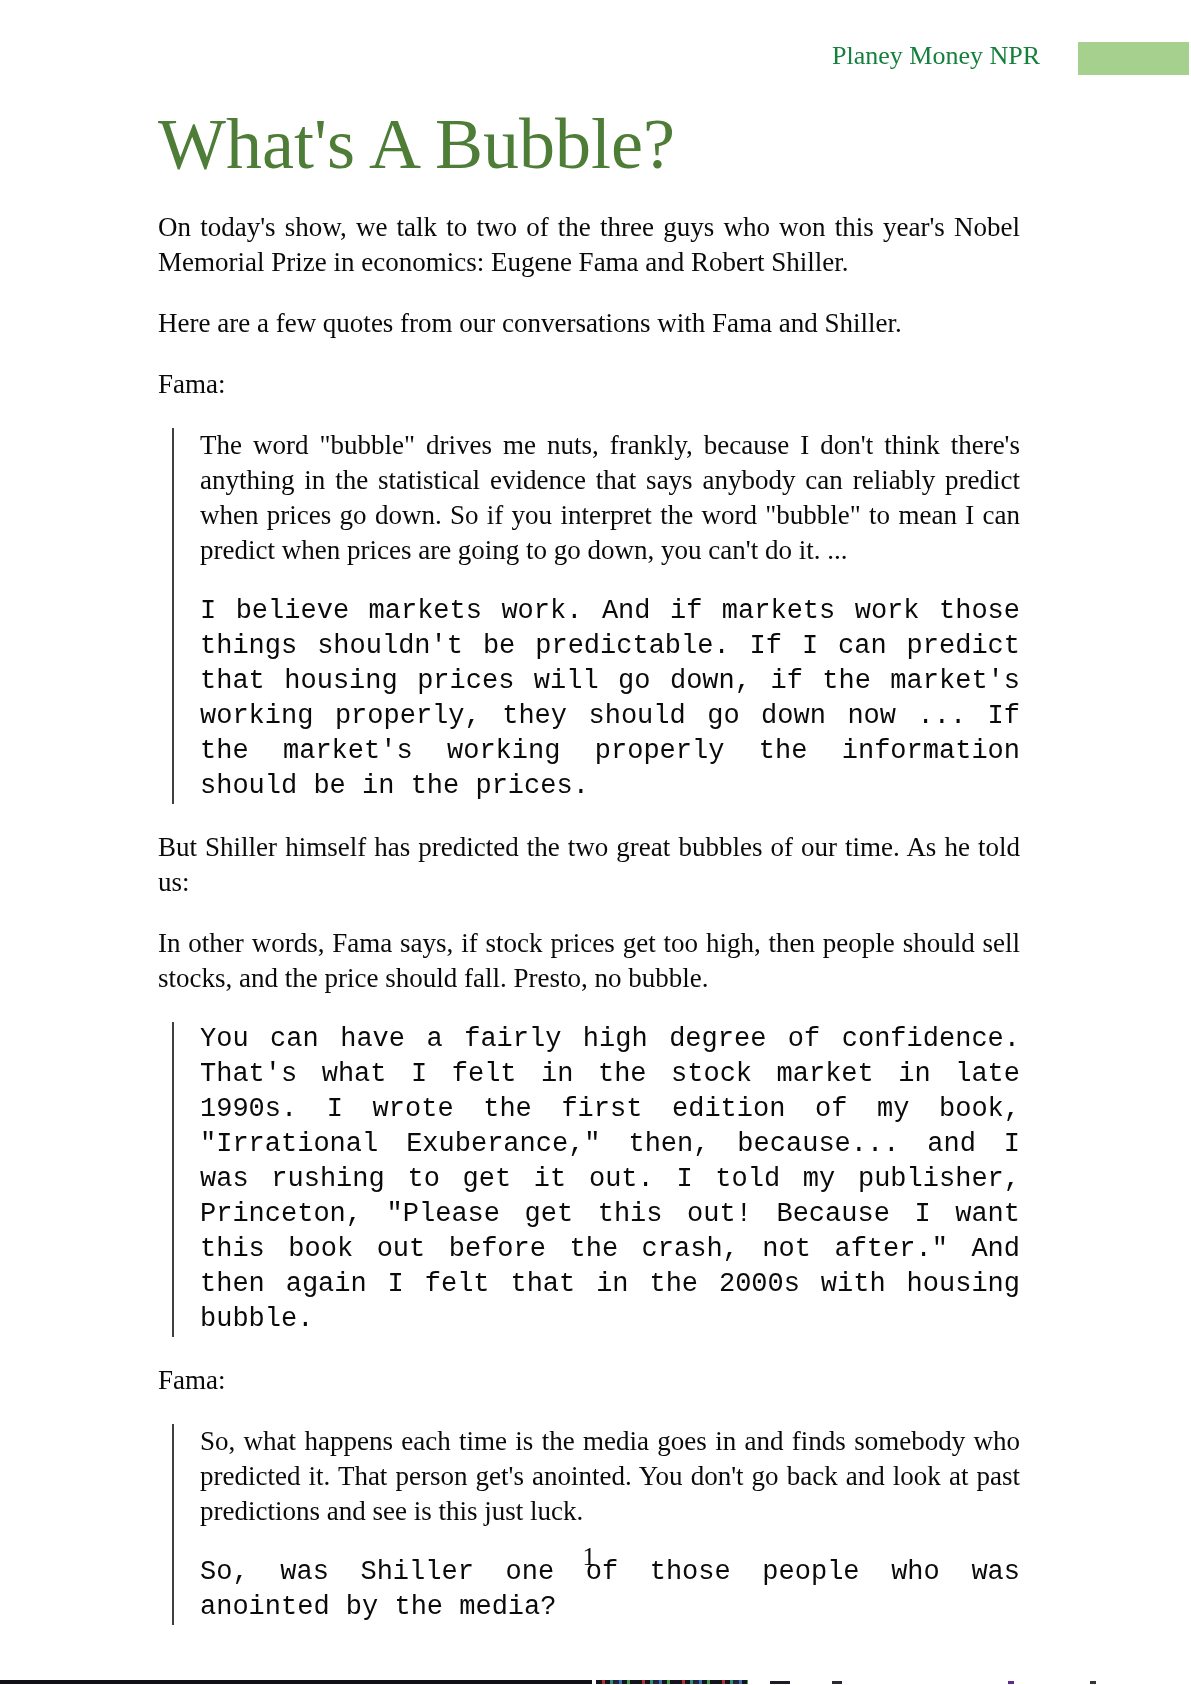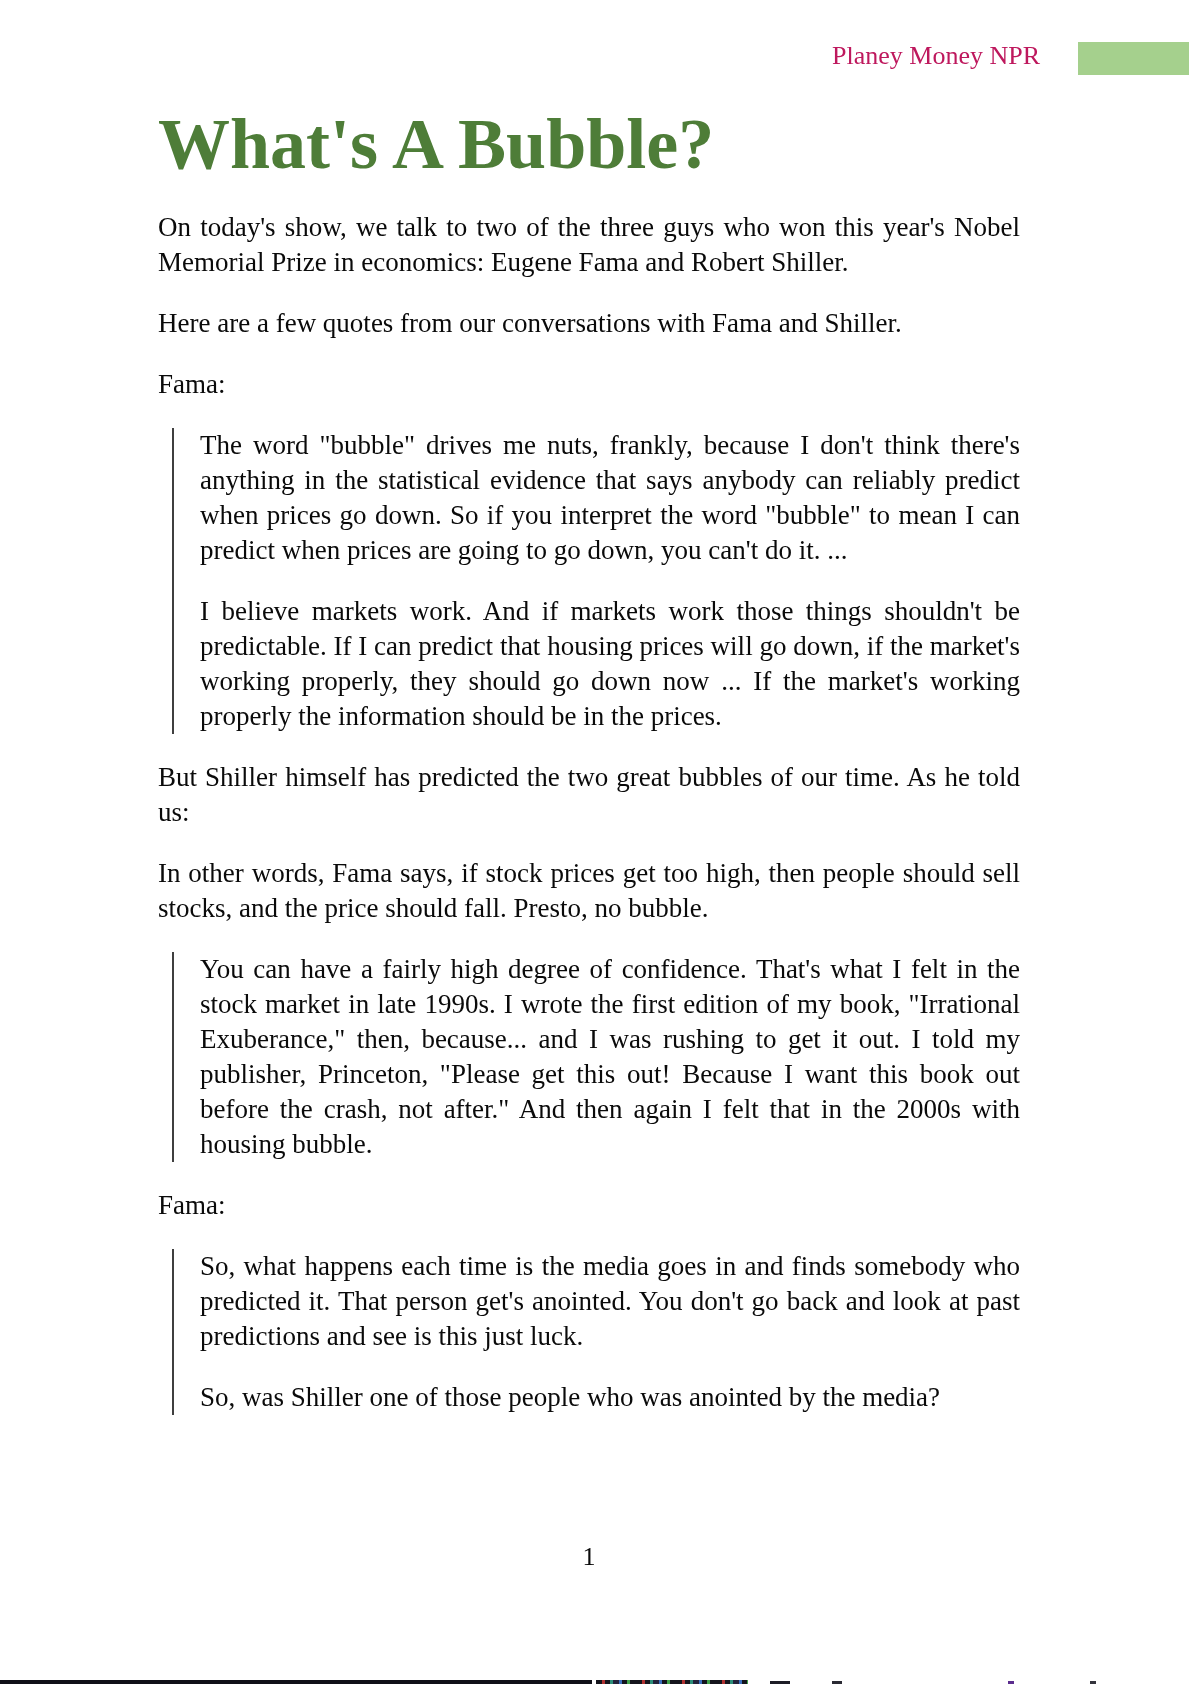--- a/index.html
+++ b/index.html
@@ -10,54 +10,54 @@
     margin:0 auto;
     background:#ffffff;
     overflow:hidden;
     font-family:"Liberation Serif","DejaVu Serif",serif;
     color:#0a0a0a;
   }
 
   
   .header-label {
     position:absolute; top:41px; right:151px;
-    font-size:26px; color:#be185d;
+    font-size:26px; color:#15803d;
     white-space:nowrap;
   }
   .accent-bar {
     position:absolute; top:42px; right:2px;
     width:111px; height:33px;
     background:var(--accent-green,#a5d08d);
   }
 
   
   .article {
     position:absolute; left:158px; top:0;
     width:862px;
   }
   .page-title {
     margin:104px 0 0 0;
-    font-size:72px; font-weight:700;
+    font-size:72px; font-weight:400;
     line-height:80px;
     color:var(--title-green,#4e7d38);
   }
   .body-flow { margin-top:26px; }
   .body-flow p {
     font-size:27px; line-height:35px;
     text-align:justify;
     margin:16px 0 26px 0;
   }
   .speaker { text-align:center; }
   blockquote {
     margin:0 0 26px 14px;
     padding-left:26px;
     border-left:2px solid var(--quote-border,#3f3f3f);
   }
   blockquote p { margin-bottom:20px; }
-  blockquote p:last-child { margin-bottom:0; }
+  blockquote p:last-child { margin-bottom:0;font-family:Liberation Mono, monospace; }
 
   
   .page-footer {
     position:absolute; left:158px; top:1542px;
     width:862px; text-align:center;
     font-size:26px;
   }
 
   
   .taskbar-edge { position:absolute; left:0; top:1680px; width:1191px; height:5px; background:transparent; }

